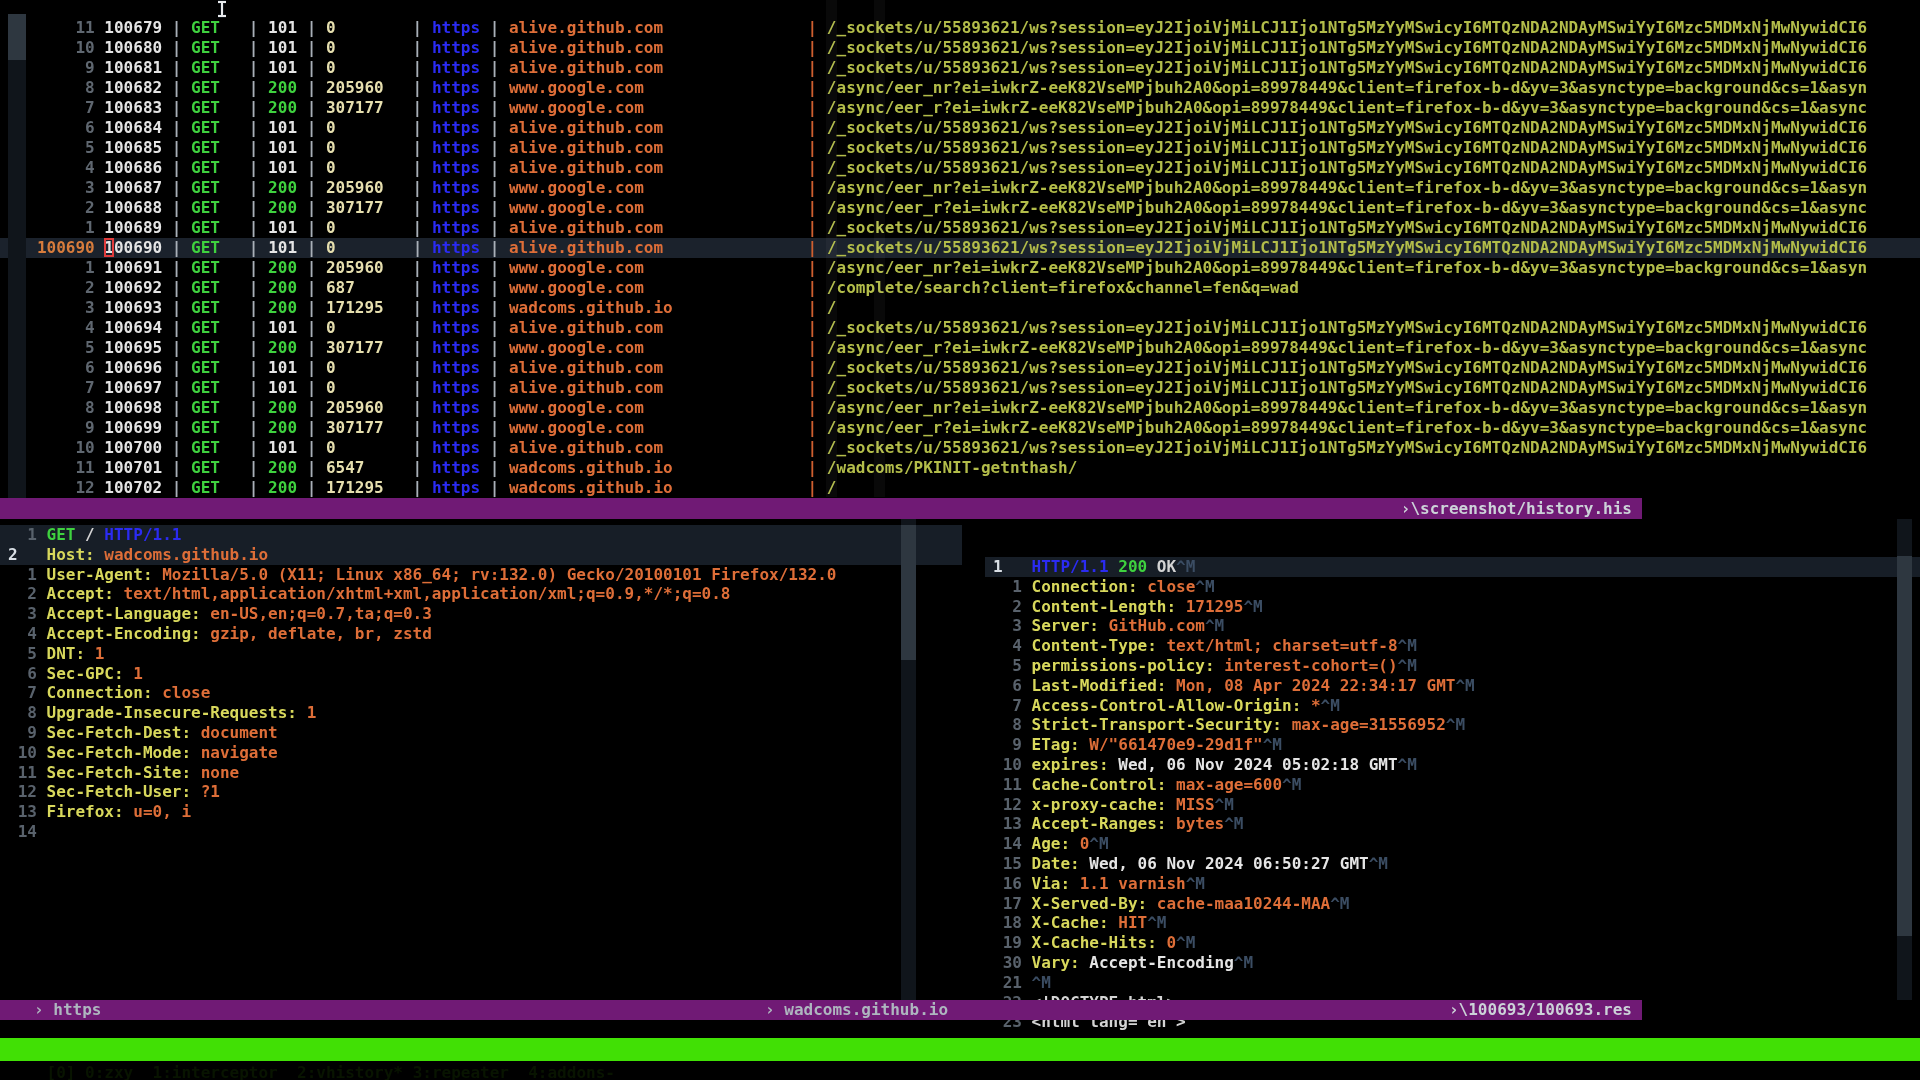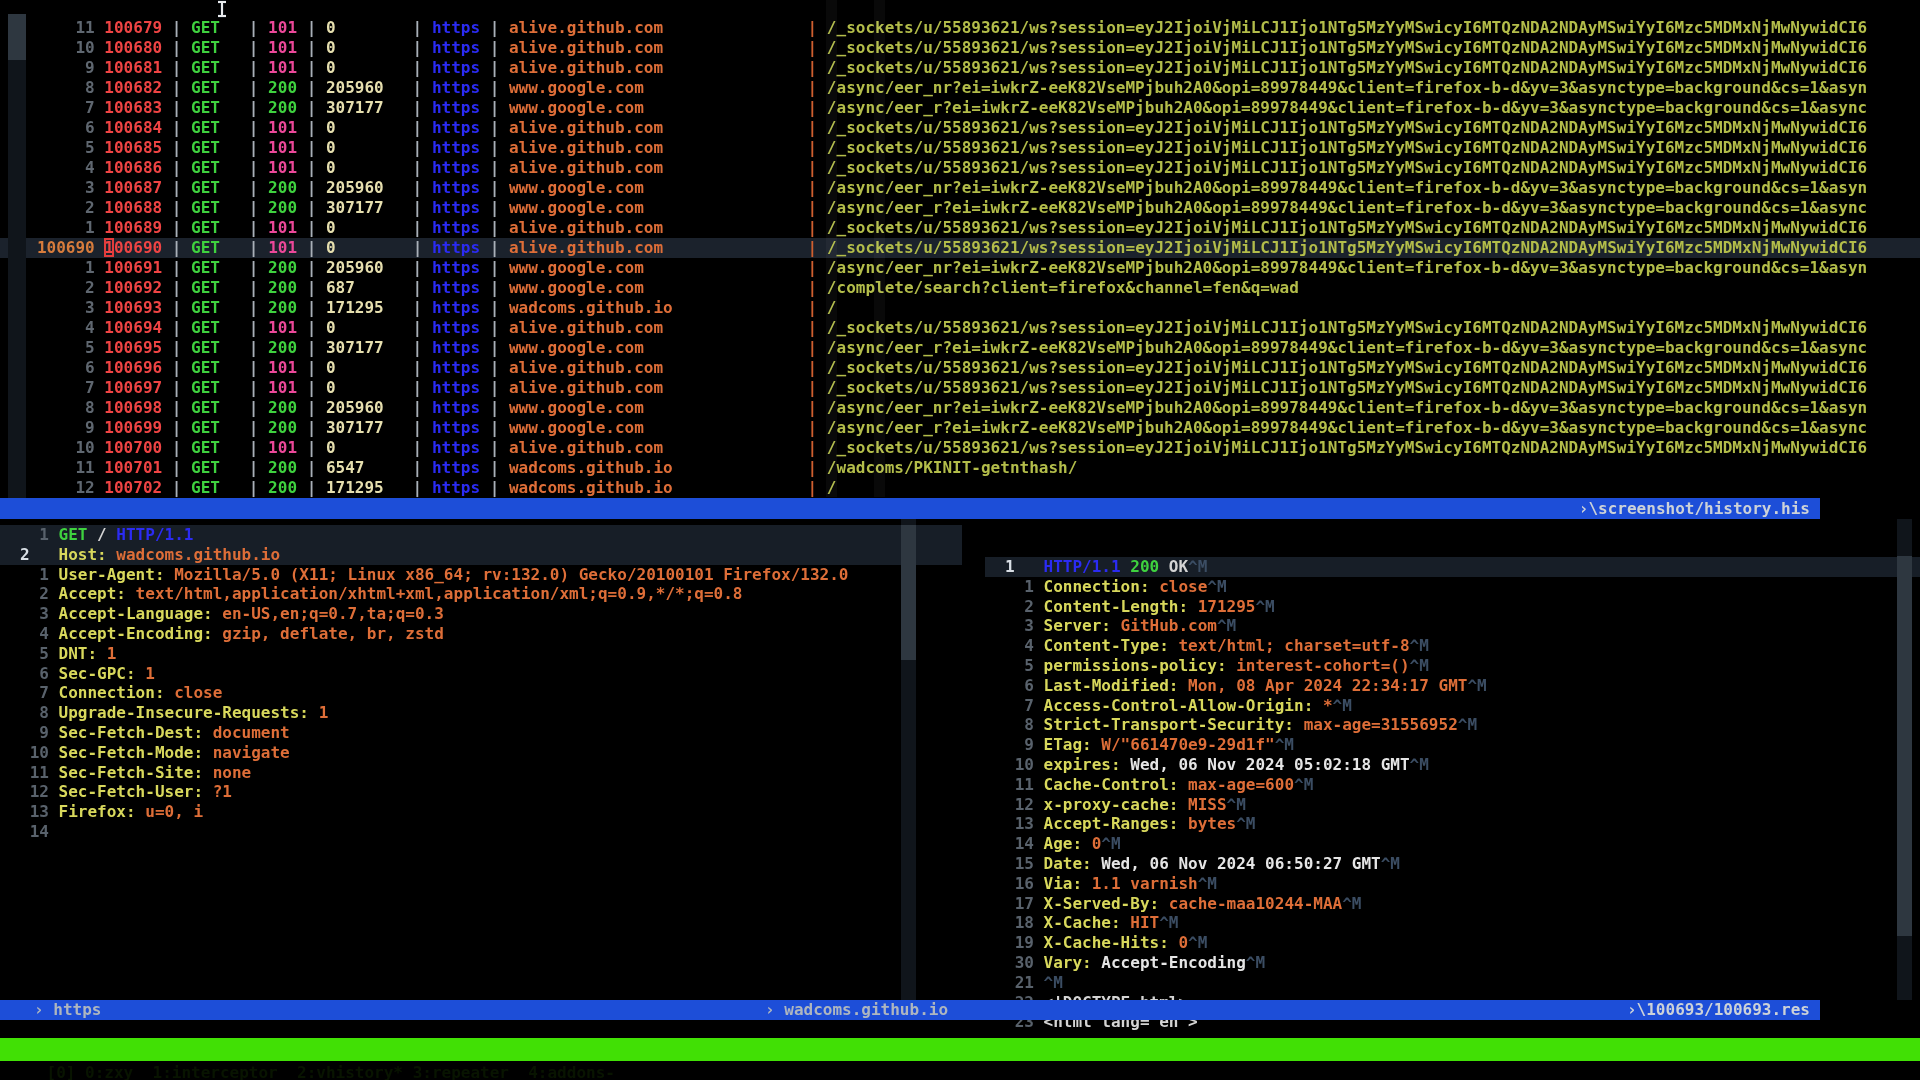--- a/index.html
+++ b/index.html
@@ -3,45 +3,45 @@
 <meta charset="utf-8">
 <style>
   html,body{margin:0;padding:0;background:#000;}
   .screen{position:relative;width:1920px;height:1080px;background:#000;overflow:hidden;
           font-family:"DejaVu Sans Mono",monospace;font-size:16px;font-weight:bold;cursor:default;}
   
   .pane-top{position:absolute;left:0;top:0;width:1920px;height:498px;padding-top:18px;box-sizing:border-box;overflow:hidden;}
   .trow{height:20px;line-height:20px;white-space:pre;overflow:hidden;padding-left:8px;}
   .trow.sel{background:#1b222c;}
   .c-num{color:#5f6770;} .c-abs{color:#d77c3c;}
-  .c-id{color:#ef4444;text-align:center;}
+  .c-id{color:#e5e5e5;text-align:center;}
   .c-m{color:#3fd23f;}
-  .c-101{color:#ec4899;} .c-200{color:#3fd23f;}
+  .c-101{color:#e5e5e5;} .c-200{color:#3fd23f;}
   .c-sz{color:#e6dfae;}
   .c-sch{color:#2b2bf2;margin-top:48px;}
   .c-host{color:#de6e38;}
   .c-p{color:#a9b0b8;} .c-pp{color:#cf5f2f;}
   .c-path{color:#b3bd4a;}
   .cursor{outline:2px solid #e23c3c;outline-offset:-2px;}
   
   .band{position:absolute;top:0;height:497px;width:11px;background:rgba(255,255,255,0.035);}
   .sb{position:absolute;background:#10151b;}
   .sb-thumb{position:absolute;background:#2e3740;}
   
-  .bar{position:absolute;left:0;width:1820px;background:#1d4ed8;color:#aeb6bf;}
+  .bar{position:absolute;left:0;width:1642px;background:#701a75;color:#aeb6bf;}
   .bar1{top:498px;height:21px;line-height:21px;}
   .bar2{top:1000px;height:20px;line-height:20px;}
   .bar .left{position:absolute;left:14px;margin-left:20px;}
   .bar .mid{position:absolute;left:765px;}
   .bar .right{position:absolute;right:10px;color:#ccd2d8;}
   
   .pane-bot{position:absolute;top:519px;height:481px;background:#000;padding-top:6px;box-sizing:border-box;overflow:hidden;}
   .pane-req{left:0;width:962px;}
   .pane-res{left:985px;width:935px;margin-top:32px;}
-  .bline{height:19.8px;line-height:19.8px;white-space:pre;overflow:hidden;padding-left:20px;}
+  .bline{height:19.8px;line-height:19.8px;white-space:pre;overflow:hidden;padding-left:8px;}
   .bline.hl{background:#171e27;}
   .n{color:#59626c;} .na{color:#d9dfe5;}
   .k{color:#d8d85c;} .v{color:#de6e38;} .vy{color:#e5e5e5;}
   .w{color:#d4d4d4;} .b{color:#2b2bf2;} .g{color:#3fd23f;} .cm{color:#3b4d63;}
   
   .tmux{position:absolute;left:0;top:1038px;width:1920px;height:23px;line-height:23px;background:#41e005;color:#081400;white-space:pre;}
   .tmux .twin{padding:0;}
   
   .mouse{position:absolute;left:215px;top:0;}
 </style>

